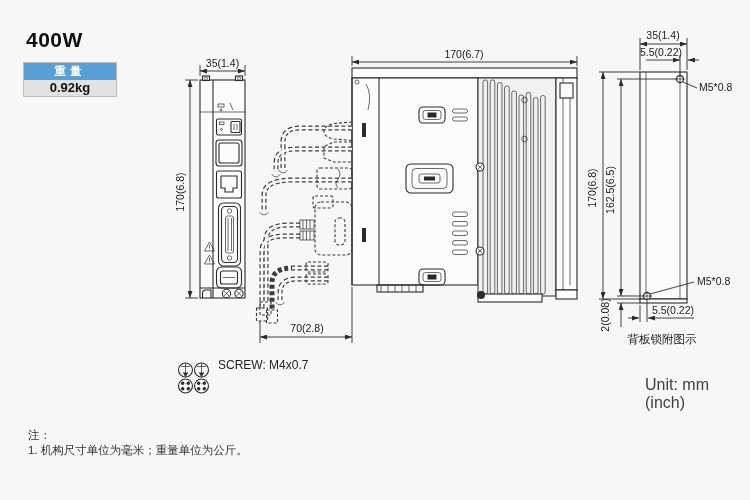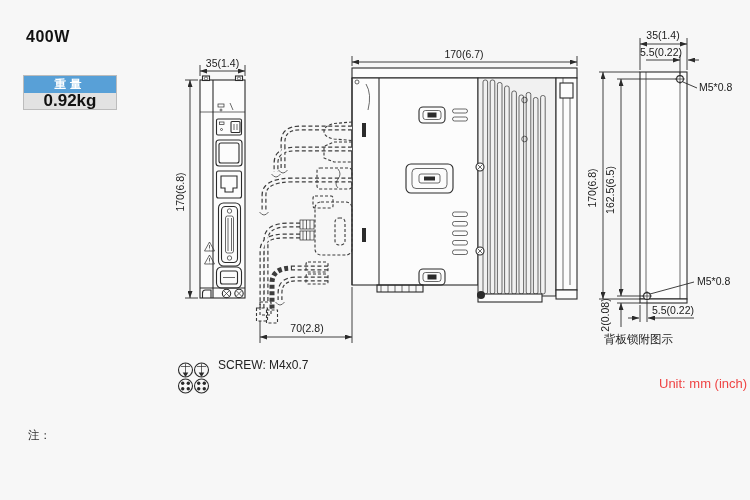--- a/index.html
+++ b/index.html
@@ -1,26 +1,26 @@
 <!DOCTYPE html>
 <html><head>
 <meta charset="utf-8">
 <style>
   html,body{margin:0;padding:0;}
   body{font-family:"Liberation Sans","DejaVu Sans",sans-serif;background:#f7f7f7;}
   .stage{position:relative;width:750px;height:500px;background:#f7f7f7;overflow:hidden;}
   .abs{position:absolute;}
-  .model-title{left:26px;top:28px;font-size:16px;font-weight:bold;color:#111;letter-spacing:.5px;}
-  .badge{left:23px;top:62px;width:94px;border:1px solid #bcbcbc;box-sizing:border-box;margin-top:13px;}
+  .model-title{left:26px;top:28px;font-size:21px;font-weight:bold;color:#111;letter-spacing:.5px;}
+  .badge{left:23px;top:62px;width:94px;border:1px solid #bcbcbc;box-sizing:border-box;}
   .badge-h{height:17px;line-height:17px;text-align:center;font-size:11.5px;font-weight:bold;letter-spacing:4px;}
-  .badge-v{height:16px;line-height:16px;text-align:center;font-size:17px;font-weight:bold;color:#111;}
+  .badge-v{height:16px;line-height:16px;text-align:center;font-size:13px;font-weight:bold;color:#111;}
   .screw-text1{left:218px;top:358px;font-size:12px;color:#222;}
   .screw-text2{left:218px;top:379px;font-size:12px;color:#222;}
-  .unit-label{left:659px;top:376px;font-size:13px;color:#ef4444;}
-  .back-caption{left:604px;top:332px;width:116px;text-align:left;font-size:11.5px;color:#222;}
+  .unit-label{left:645px;top:376px;font-size:16px;color:#404040;}
+  .back-caption{left:604px;top:332px;width:116px;text-align:center;font-size:11.5px;color:#222;}
   .notes{left:28px;top:428px;font-size:11.5px;color:#333;line-height:14.5px;}
   svg{position:absolute;left:0;top:0;}
   .ln{stroke:#2b2b2b;stroke-width:1.1;fill:none;}
   .fill{fill:#fcfcfc;}
   .dimln{stroke:#2b2b2b;stroke-width:0.9;fill:none;}
   .thin{stroke:#2b2b2b;stroke-width:0.7;fill:none;}
   .dash{stroke:#3a3a3a;stroke-width:1.1;fill:none;stroke-dasharray:3 2;}
   .cable-out{stroke:#3c3c3c;stroke-width:5;fill:none;stroke-dasharray:4 2.6;}
   .cable-in{stroke:#f7f7f7;stroke-width:2.6;fill:none;}
   .dim{font-family:"Liberation Sans","DejaVu Sans",sans-serif;font-size:10.5px;fill:#1a1a1a;}
@@ -314,15 +314,16 @@
     <div class="badge-v" style="background: rgb(226, 226, 226);">0.92kg</div>
   </div>
 
   <div class="abs screw-text1">SCREW: M4x0.7</div>
 
   <div class="abs back-caption">背板锁附图示</div>
   <div class="abs unit-label">Unit: mm (inch)</div>
 
   <div class="abs notes">
     <div>注：</div>
+    <div>1. 机构尺寸单位为毫米；重量单位为公斤。</div>
   </div>
 
 </div>
 
 </body></html>

